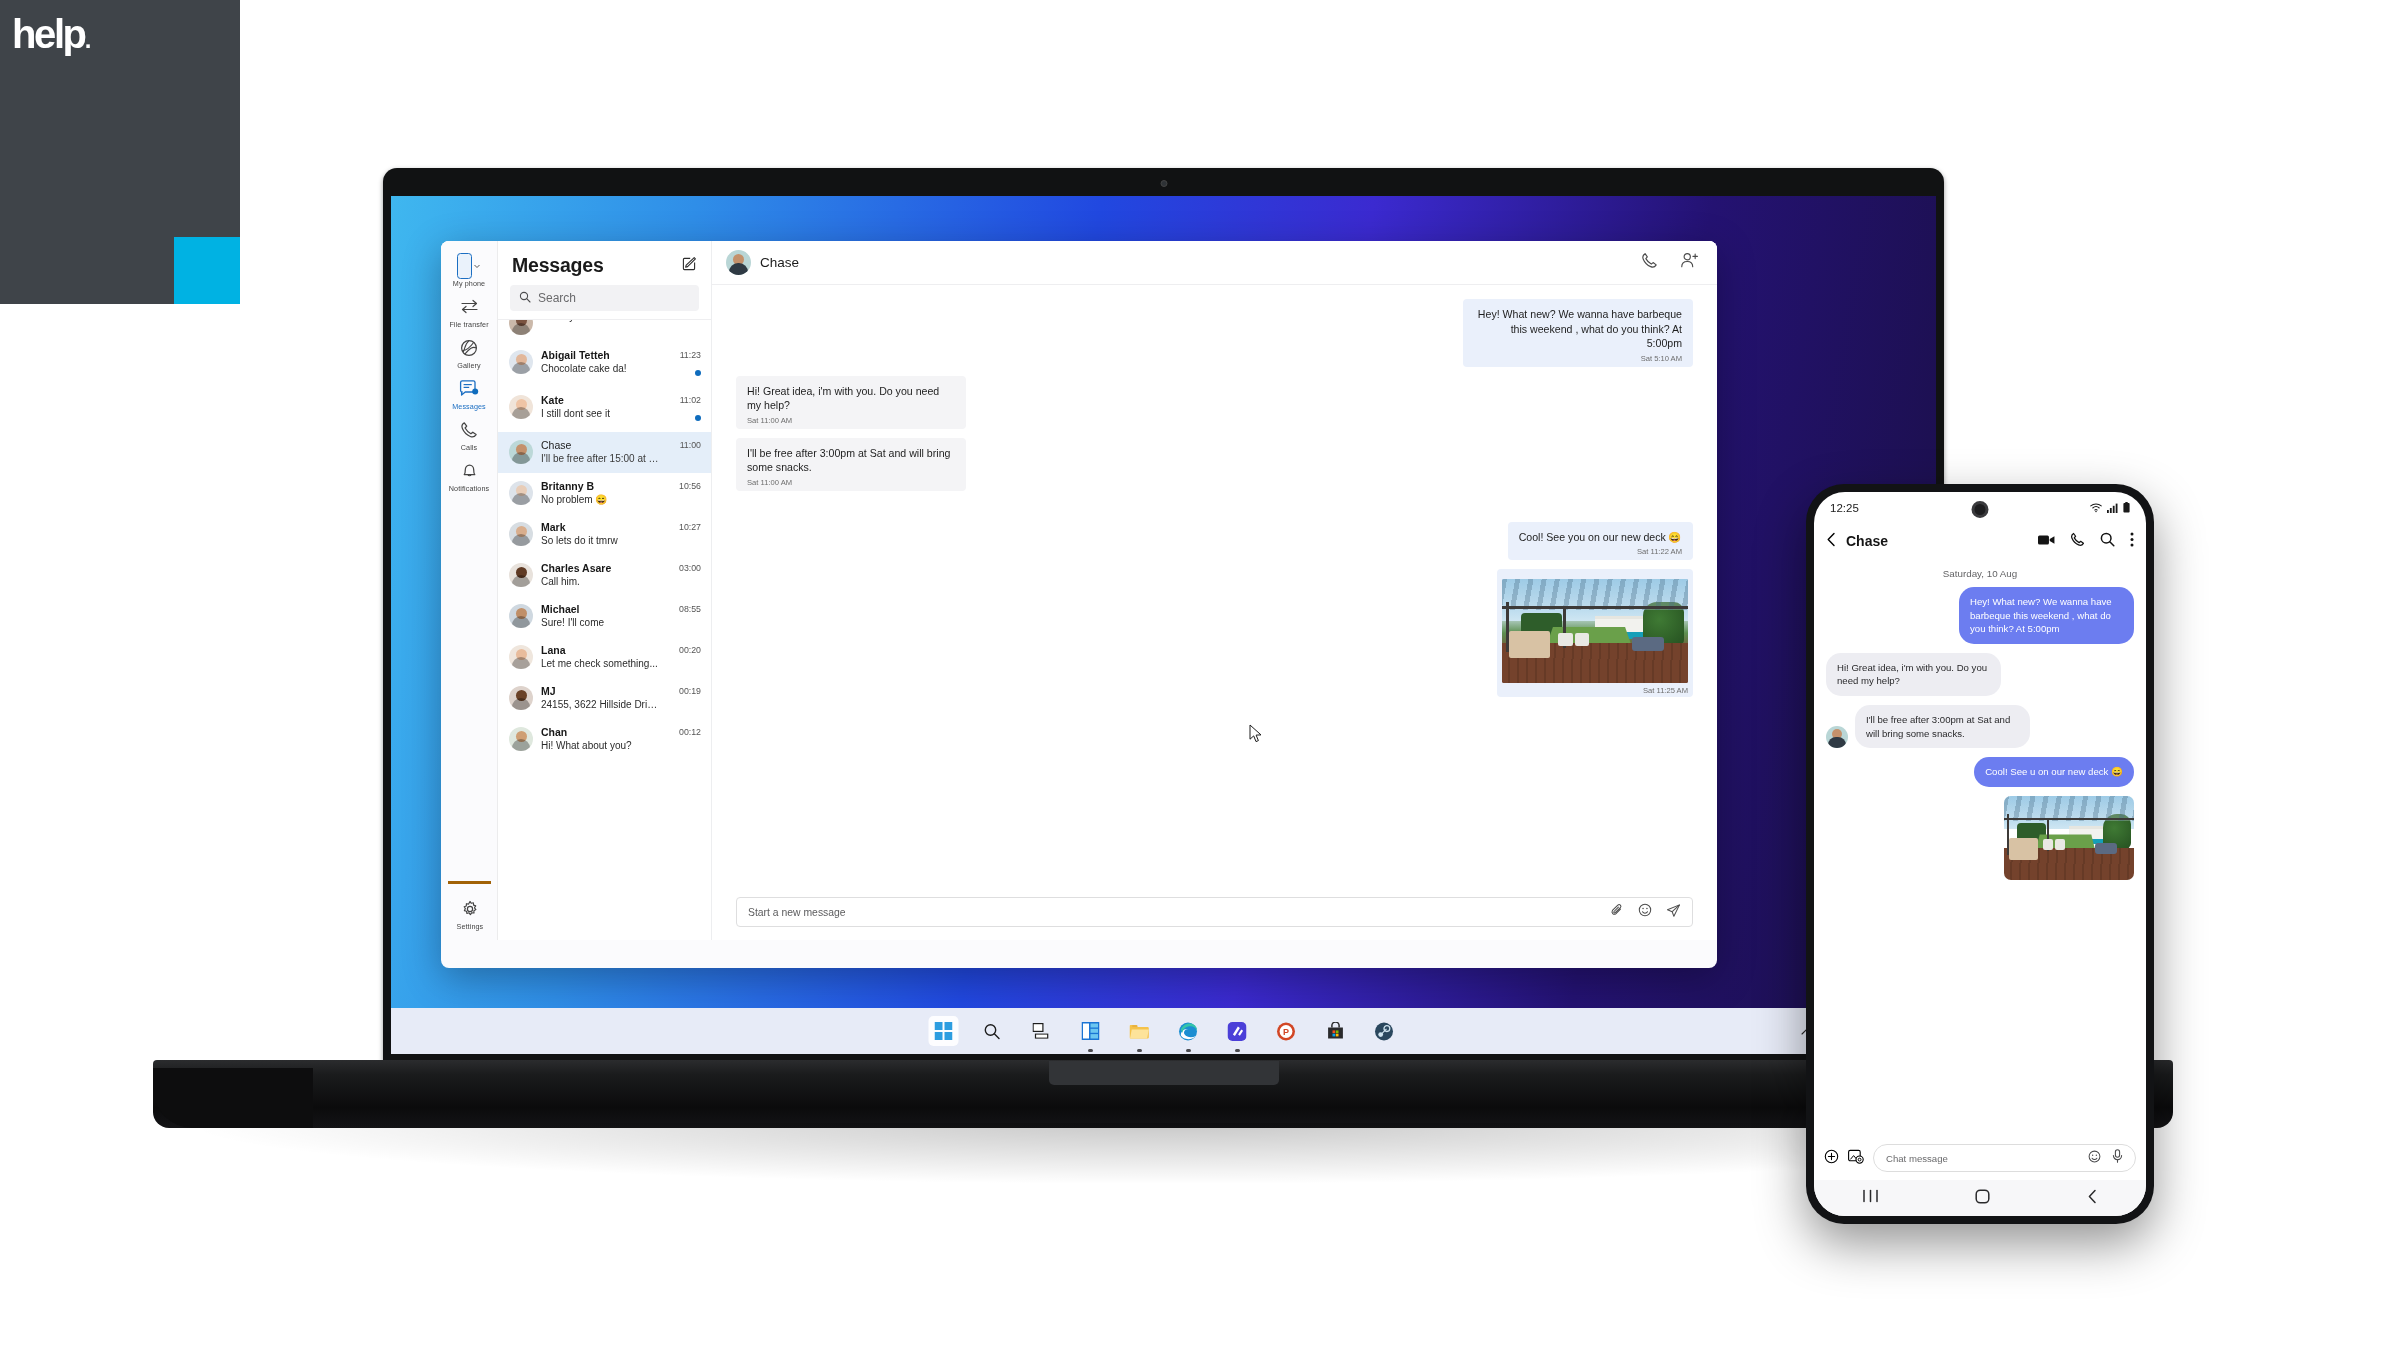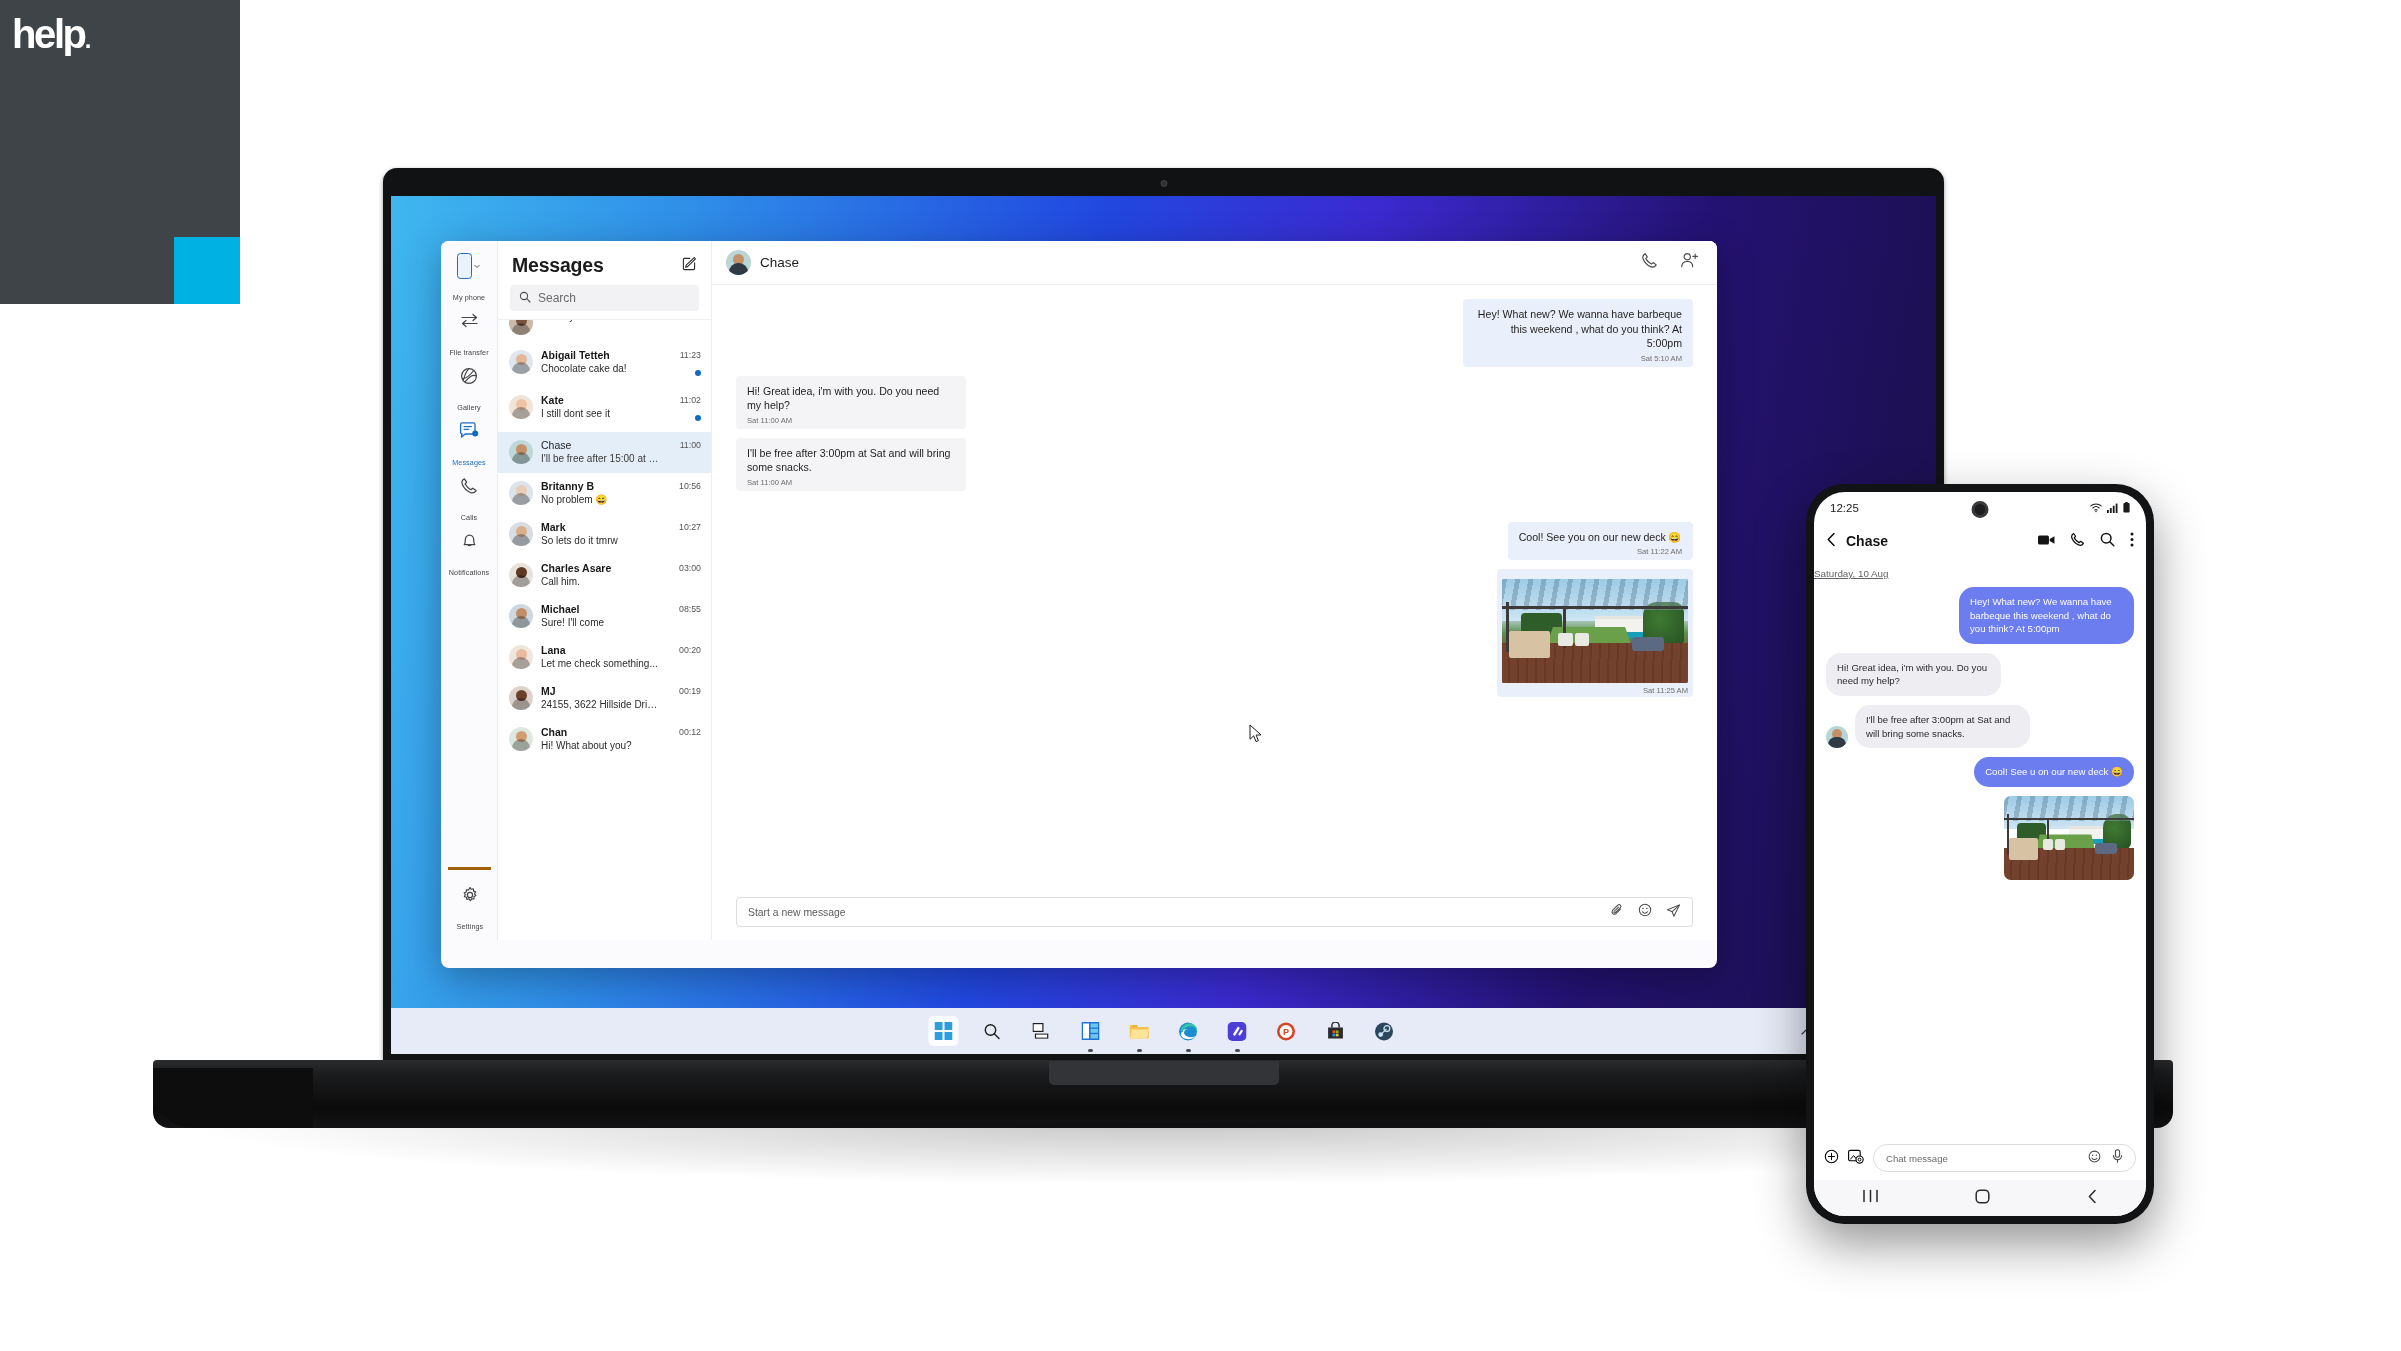--- a/index.html
+++ b/index.html
@@ -55,21 +55,21 @@
   .wc { width:46px; height:28px; display:flex; align-items:center; justify-content:center;
         color:#3a3a3a; }
   .wc svg { display:block; }
 
   #unison-body { display:flex; height:699px; background:#fff; }
 
   
   #rail { width:57px; background:#fbfbfd; border-right:1px solid #ececed;
           display:flex; flex-direction:column; align-items:center; padding-top:9px; }
   .rail-item { width:70px; padding:5px 9px 3px; display:flex; flex-direction:column;
-               align-items:center; gap:18px; color:#444; }
+               align-items:center; gap:4px; color:#444; }
   .rail-item.active { color:#1b6ec2; }
   .rail-label { font-size:7.2px; line-height:8px; text-align:center; letter-spacing:.1px; }
   .rail-ico { height:21px; display:flex; align-items:center; justify-content:center; }
   #myphone-wrap { display:flex; align-items:center; gap:1px; }
   #phone-thumb { width:15px; height:26px; border:1.4px solid #1b6ec2; border-radius:3.5px;
                  background:#eaf2fb; }
   #rail-spacer { flex:1; }
   #rail-bottom { border-top:3px solid #a16207; width:43px; padding-top:9px; padding-bottom:6px;
                  display:flex; flex-direction:row; align-items:flex-end; }
 
@@ -171,21 +171,21 @@
                   overflow:hidden; display:flex; flex-direction:column; position:relative; }
   #punchhole { position:absolute; left:50%; top:9px; transform:translateX(-50%);
                width:17px; height:17px; border-radius:50%; background:#1d1d1f;
                border:3px solid #3a3a3d; }
   #p-status { height:32px; display:flex; align-items:center; padding:0 16px; }
   #p-time { font-size:11.5px; color:#1a1a1a; font-weight:500; }
   #p-status-icons { margin-left:auto; display:flex; align-items:center; gap:5px; color:#1a1a1a; }
   #p-head { height:34px; display:flex; align-items:center; padding:0 12px; gap:9px; }
   #p-contact { font-size:14px; font-weight:700; color:#141414; }
   #p-head-icons { margin-left:auto; display:flex; align-items:center; gap:15px; color:#141414; }
-  #p-date { text-align:left; font-size:9.8px; color:#646466; padding:10px 0 8px;text-decoration:underline; }
+  #p-date { text-align:center; font-size:9.8px; color:#646466; padding:10px 0 8px; }
   #p-msgs { flex:1; padding:0 12px; display:flex; flex-direction:column; gap:9px; overflow:hidden; }
   .pb { max-width:175px; border-radius:15px; padding:8px 11px; font-size:9.6px; line-height:13.6px; }
   .pb.out { align-self:flex-end; background:#6c7df0; color:#fff; }
   .pb.in { align-self:flex-start; background:#ededf2; color:#2a2a2c; }
   .pb-row { display:flex; align-items:flex-end; gap:7px; align-self:flex-start; }
   .pb-av { width:22px; height:22px; border-radius:50%; overflow:hidden; background:#b9d6d6;
            position:relative; flex-shrink:0; }
   #p-photo { align-self:flex-end; width:130px; height:84px; border-radius:7px; overflow:hidden;
              position:relative; }
   #p-compose { height:44px; display:flex; align-items:center; padding:0 10px; gap:9px; }

